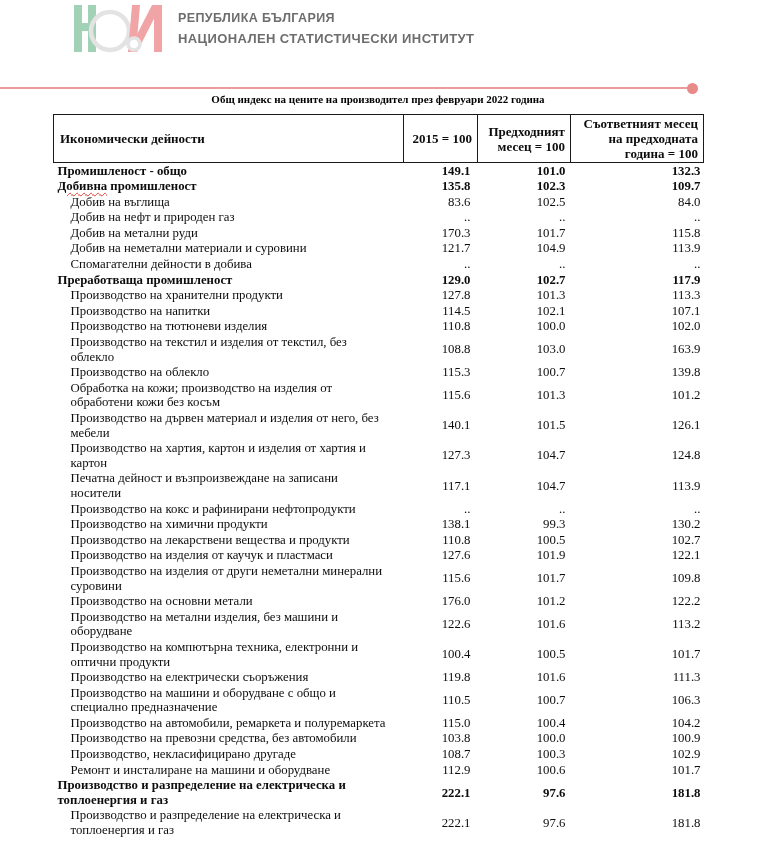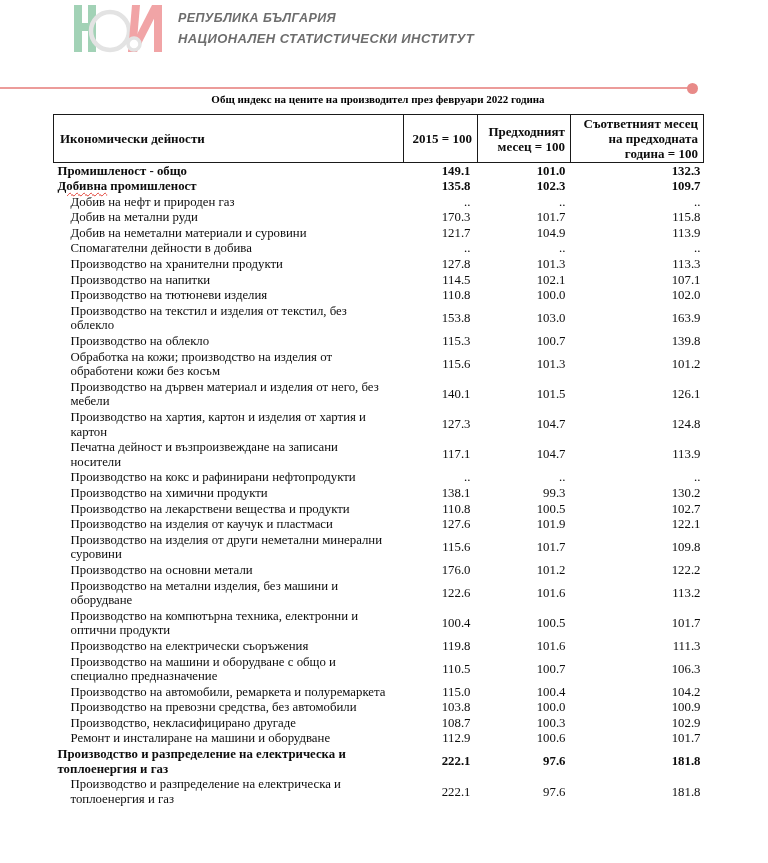--- a/index.html
+++ b/index.html
@@ -15,21 +15,20 @@
   }
 
   
   .brand { position: absolute; left: 68px; top: 2px; display: flex; align-items: center; }
   .brand-logo { width: 102px; height: 53px; }
   .brand-text {
     margin-left: 8px;
     font-family: "Liberation Sans", sans-serif;
     font-weight: bold;
     color: #6d6d6d;
-    font-style: italic;
   }
   .brand-line1 { font-size: 12.5px; letter-spacing: 0.4px; margin-bottom: 6px; }
   .brand-line2 { font-size: 13px; letter-spacing: 0.4px; }
 
   
   .divider { position: absolute; left: 0; top: 87px; height: 2px; width: 691px; }
   .divider-dot {
     position: absolute; left: 687px; top: 83px;
     width: 11px; height: 11px; border-radius: 50%;
   }
@@ -137,20 +136,26 @@
           <td class="num bold">101.0</td>
           <td class="num bold">132.3</td>
         </tr>
         <tr>
           <td class="lbl indent0 bold"><span class="wavy">Добивна</span> промишленост</td>
           <td class="num bold">135.8</td>
           <td class="num bold">102.3</td>
           <td class="num bold">109.7</td>
         </tr>
         <tr>
+          <td class="lbl indent1">Добив на въглища</td>
+          <td class="num">83.6</td>
+          <td class="num">102.5</td>
+          <td class="num">84.0</td>
+        </tr>
+        <tr>
           <td class="lbl indent1">Добив на нефт и природен газ</td>
           <td class="num">..</td>
           <td class="num">..</td>
           <td class="num">..</td>
         </tr>
         <tr>
           <td class="lbl indent1">Добив на метални руди</td>
           <td class="num">170.3</td>
           <td class="num">101.7</td>
           <td class="num">115.8</td>
@@ -161,41 +166,47 @@
           <td class="num">104.9</td>
           <td class="num">113.9</td>
         </tr>
         <tr>
           <td class="lbl indent1">Спомагателни дейности в добива</td>
           <td class="num">..</td>
           <td class="num">..</td>
           <td class="num">..</td>
         </tr>
         <tr>
+          <td class="lbl indent0 bold">Преработваща промишленост</td>
+          <td class="num bold">129.0</td>
+          <td class="num bold">102.7</td>
+          <td class="num bold">117.9</td>
+        </tr>
+        <tr>
           <td class="lbl indent1">Производство на хранителни продукти</td>
           <td class="num">127.8</td>
           <td class="num">101.3</td>
           <td class="num">113.3</td>
         </tr>
         <tr>
           <td class="lbl indent1">Производство на напитки</td>
           <td class="num">114.5</td>
           <td class="num">102.1</td>
           <td class="num">107.1</td>
         </tr>
         <tr>
           <td class="lbl indent1">Производство на тютюневи изделия</td>
           <td class="num">110.8</td>
           <td class="num">100.0</td>
           <td class="num">102.0</td>
         </tr>
         <tr>
           <td class="lbl indent1">Производство на текстил и изделия от текстил, без
 облекло</td>
-          <td class="num">153.8</td>
+          <td class="num">108.8</td>
           <td class="num">103.0</td>
           <td class="num">163.9</td>
         </tr>
         <tr>
           <td class="lbl indent1">Производство на облекло</td>
           <td class="num">115.3</td>
           <td class="num">100.7</td>
           <td class="num">139.8</td>
         </tr>
         <tr>

